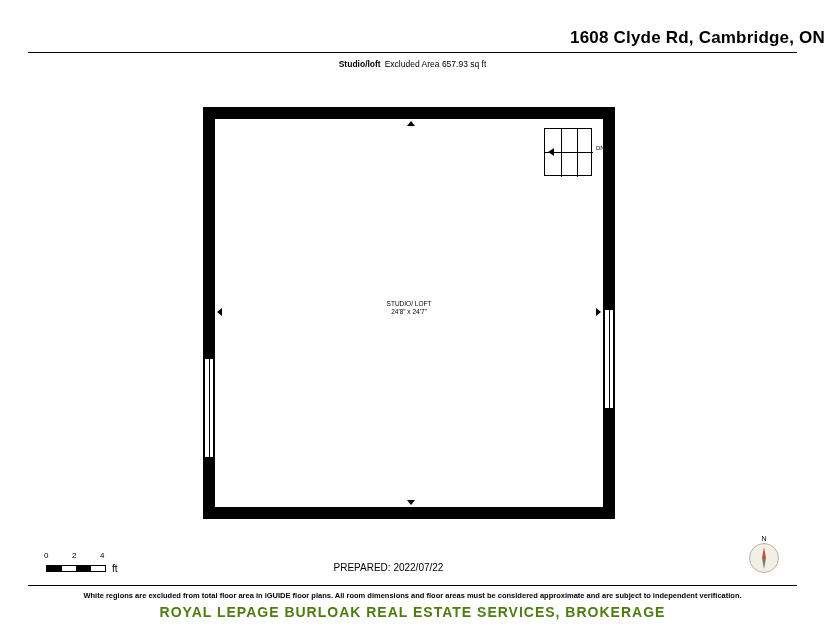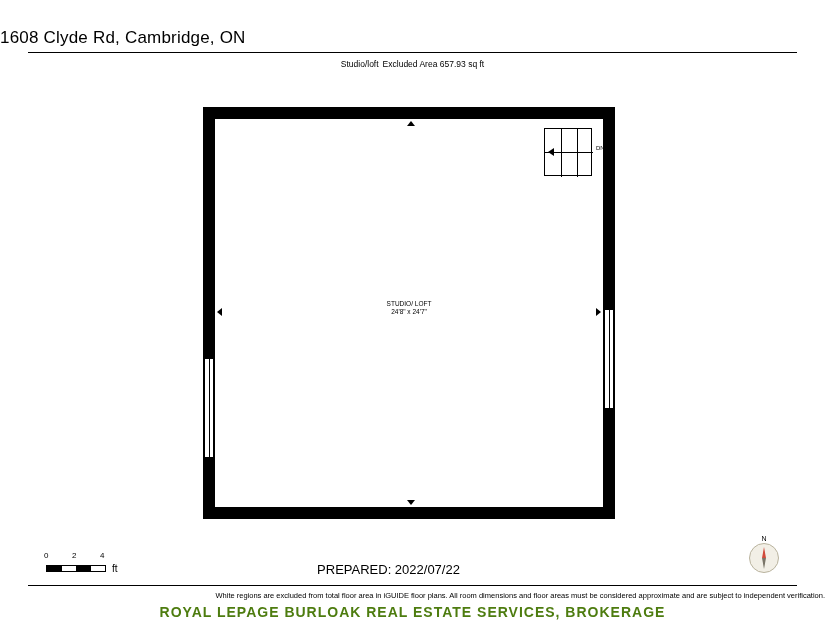--- a/index.html
+++ b/index.html
@@ -18,43 +18,43 @@
   .page {
     position: absolute;
     inset: 0;
   }
   
   .title {
     position: absolute;
     top: 28px;
     left: 0;
     width: 825px;
-    text-align: left;
+    text-align: right;
     font-size: 17px;
-    font-weight: normal;
+    font-weight: bold;
     letter-spacing: 0.2px;
   }
   .header-rule {
     position: absolute;
     top: 52px;
     left: 28px;
     width: 769px;
     height: 1px;
     background: #000000;
   }
   .subtitle {
     position: absolute;
     top: 59px;
     left: 0;
     width: 825px;
     text-align: center;
     font-size: 8.5px;
   }
   .subtitle .level {
-    font-weight: normal;
+    font-weight: bold;
   }
   .subtitle .excluded {
     margin-left: 4px;
     font-weight: normal;
   }
 
   
   .plan {
     position: absolute;
     left: 203px;
@@ -268,21 +268,21 @@
     font-size: 10px;
   }
 
   
   .prepared {
     position: absolute;
     left: 0;
     top: 562px;
     width: 777px;
     text-align: center;
-    font-size: 13px;
+    font-size: 10px;
   }
 
   
   .compass {
     position: absolute;
     left: 744px;
     top: 534px;
     width: 40px;
     height: 48px;
     text-align: center;
@@ -328,22 +328,23 @@
     top: 585px;
     width: 769px;
     height: 1px;
     background: #000000;
   }
   .disclaimer {
     position: absolute;
     left: 0;
     top: 591px;
     width: 825px;
-    text-align: right;
+    text-align: center;
     font-size: 7.5px;
+    font-weight: bold;
   }
   .watermark {
     position: absolute;
     left: 0;
     top: 604px;
     width: 825px;
     text-align: center;
     font-size: 14px;
     font-weight: bold;
     letter-spacing: 1px;

